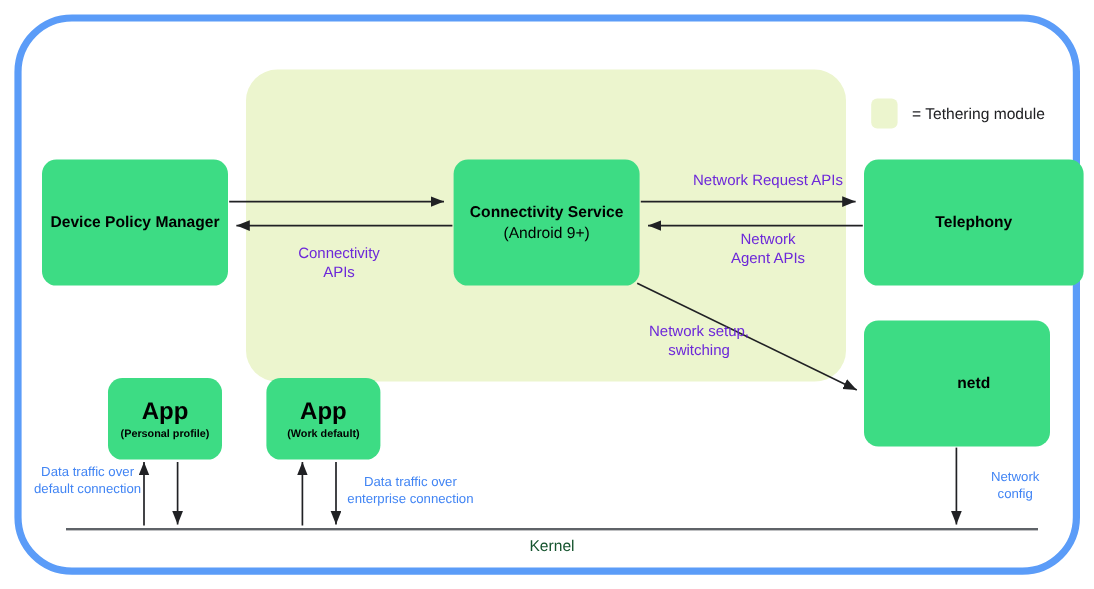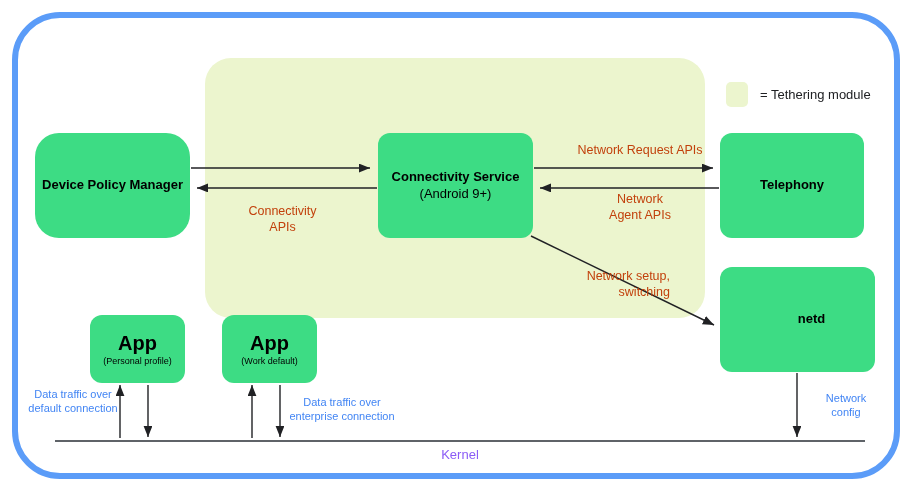--- a/index.html
+++ b/index.html
@@ -53,65 +53,65 @@
   }
   .box .title {
     font-weight: bold;
     font-size: 13px;
   }
   .box .subtitle {
     font-weight: normal;
     font-size: 13px;
   }
   .box.app .title { font-size: 20px; }
-  .box.app .subtitle { font-size: 9px; font-weight: normal; }
-
-  #box-dpm      { left: 35px;  top: 133px; width: 155px; height: 105px; border-radius: 24px; }
+  .box.app .subtitle { font-size: 9px; font-weight: bold; }
+
+  #box-dpm      { left: 35px;  top: 133px; width: 155px; height: 105px; }
   #box-cs       { left: 378px; top: 133px; width: 155px; height: 105px; }
-  #box-telephony{ left: 720px; top: 133px; width: 144px; height: 105px; }
+  #box-telephony{ left: 720px; top: 133px; width: 183px; height: 105px; }
   #box-netd     { left: 720px; top: 267px; width: 155px; height: 105px; padding-left: 28px; }
   #box-app-personal { left: 90px;  top: 315px; width: 95px; height: 68px; }
   #box-app-work     { left: 222px; top: 315px; width: 95px; height: 68px; }
 
   
   .label {
     position: absolute;
     font-size: 12.5px;
-    color: #c2410c;
+    color: #6d28d9;
     text-align: center;
     line-height: 1.25;
     white-space: pre-line;
   }
   .label.blue { color: #4285F4; font-size: 11px; }
 
   #lbl-connectivity-apis { left: 195px; top: 204px; width: 175px; }
   #lbl-network-request   { left: 545px; top: 143px; width: 190px; }
   #lbl-network-agent     { left: 555px; top: 192px; width: 170px; }
-  #lbl-network-setup     { left: 495px; top: 269px; width: 175px; text-align: right; }
+  #lbl-network-setup     { left: 495px; top: 269px; width: 175px; }
   #lbl-data-default      { left: 18px;  top: 388px; width: 110px; }
   #lbl-data-enterprise   { left: 282px; top: 396px; width: 120px; }
   #lbl-network-config    { left: 806px; top: 392px; width: 80px; }
 
   
   #kernel-line {
     position: absolute;
     left: 55px;
     top: 440px;
     width: 810px;
     height: 1.5px;
     background: #5f6368;
   }
   #kernel-label {
     position: absolute;
     left: 55px;
     top: 447px;
     width: 810px;
     text-align: center;
     font-size: 13px;
-    color: #8b5cf6;
+    color: #14532d;
   }
 
   
   #legend {
     position: absolute;
     left: 726px;
     top: 50px;
     display: flex;
     align-items: center;
     gap: 12px;

